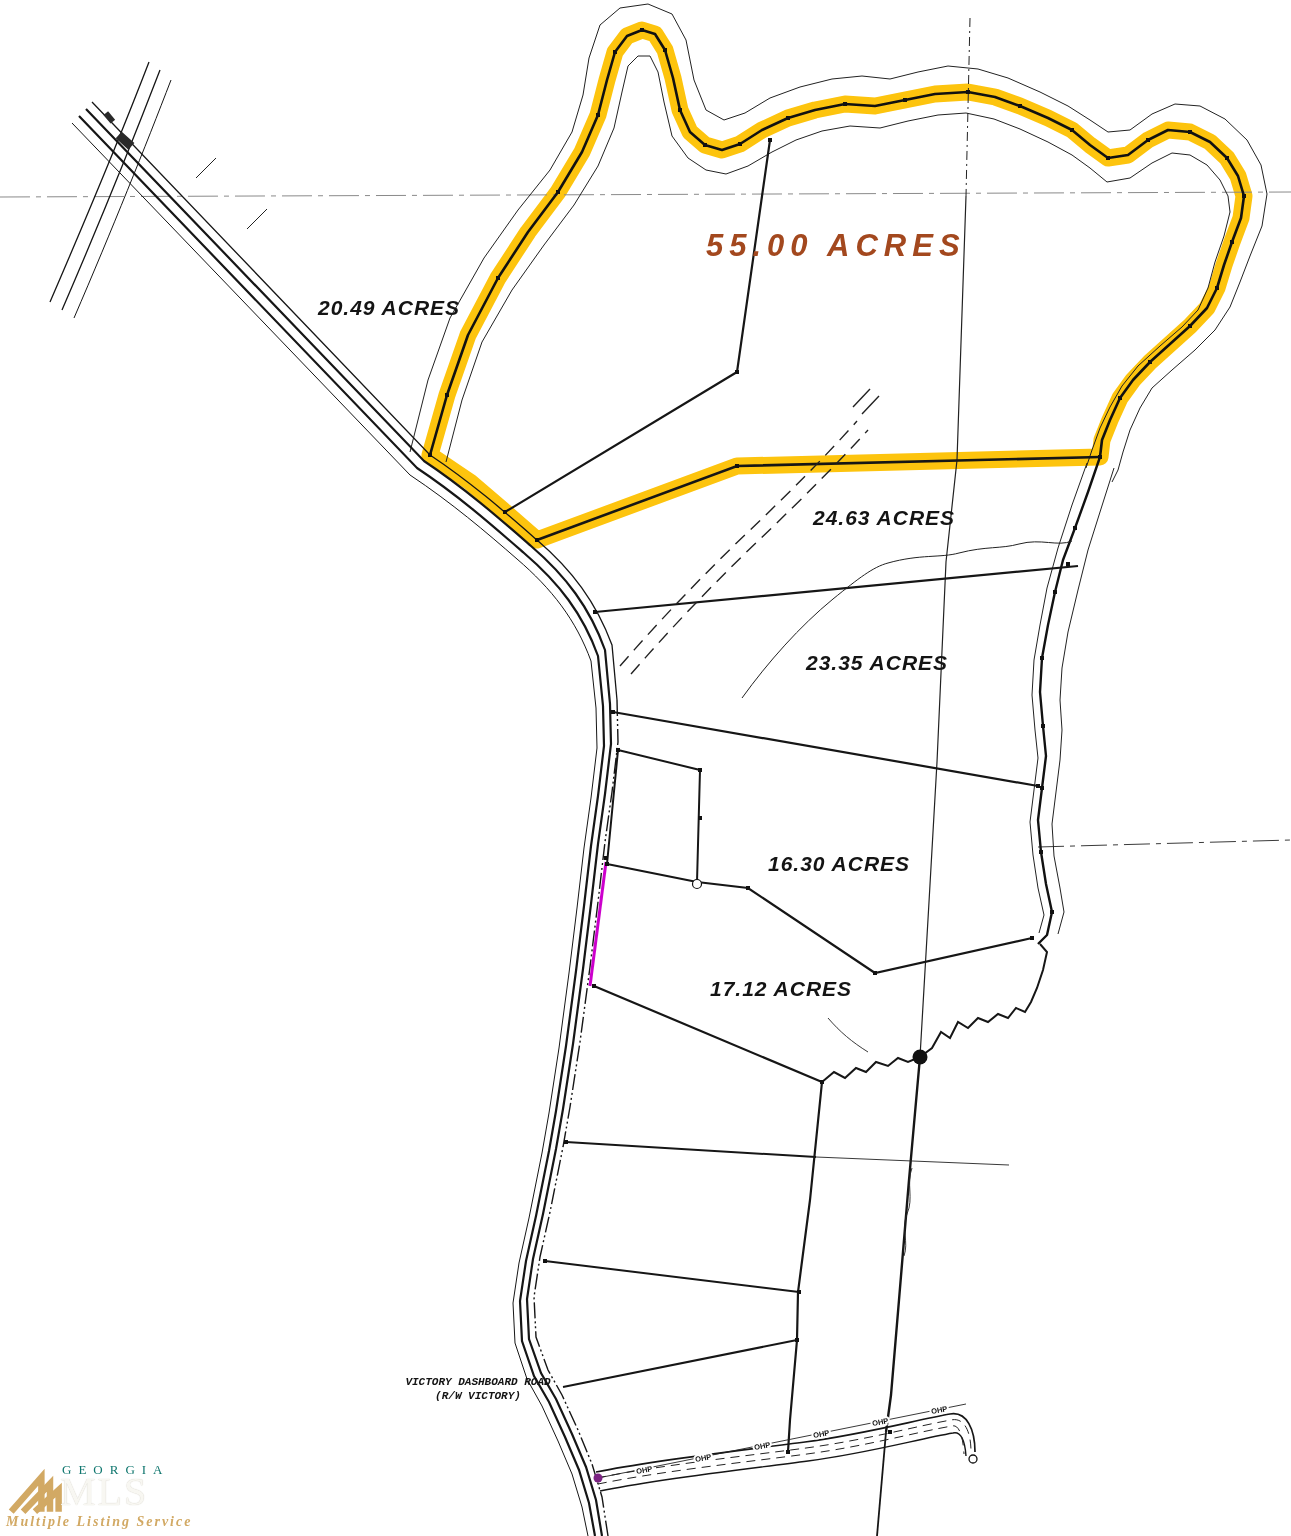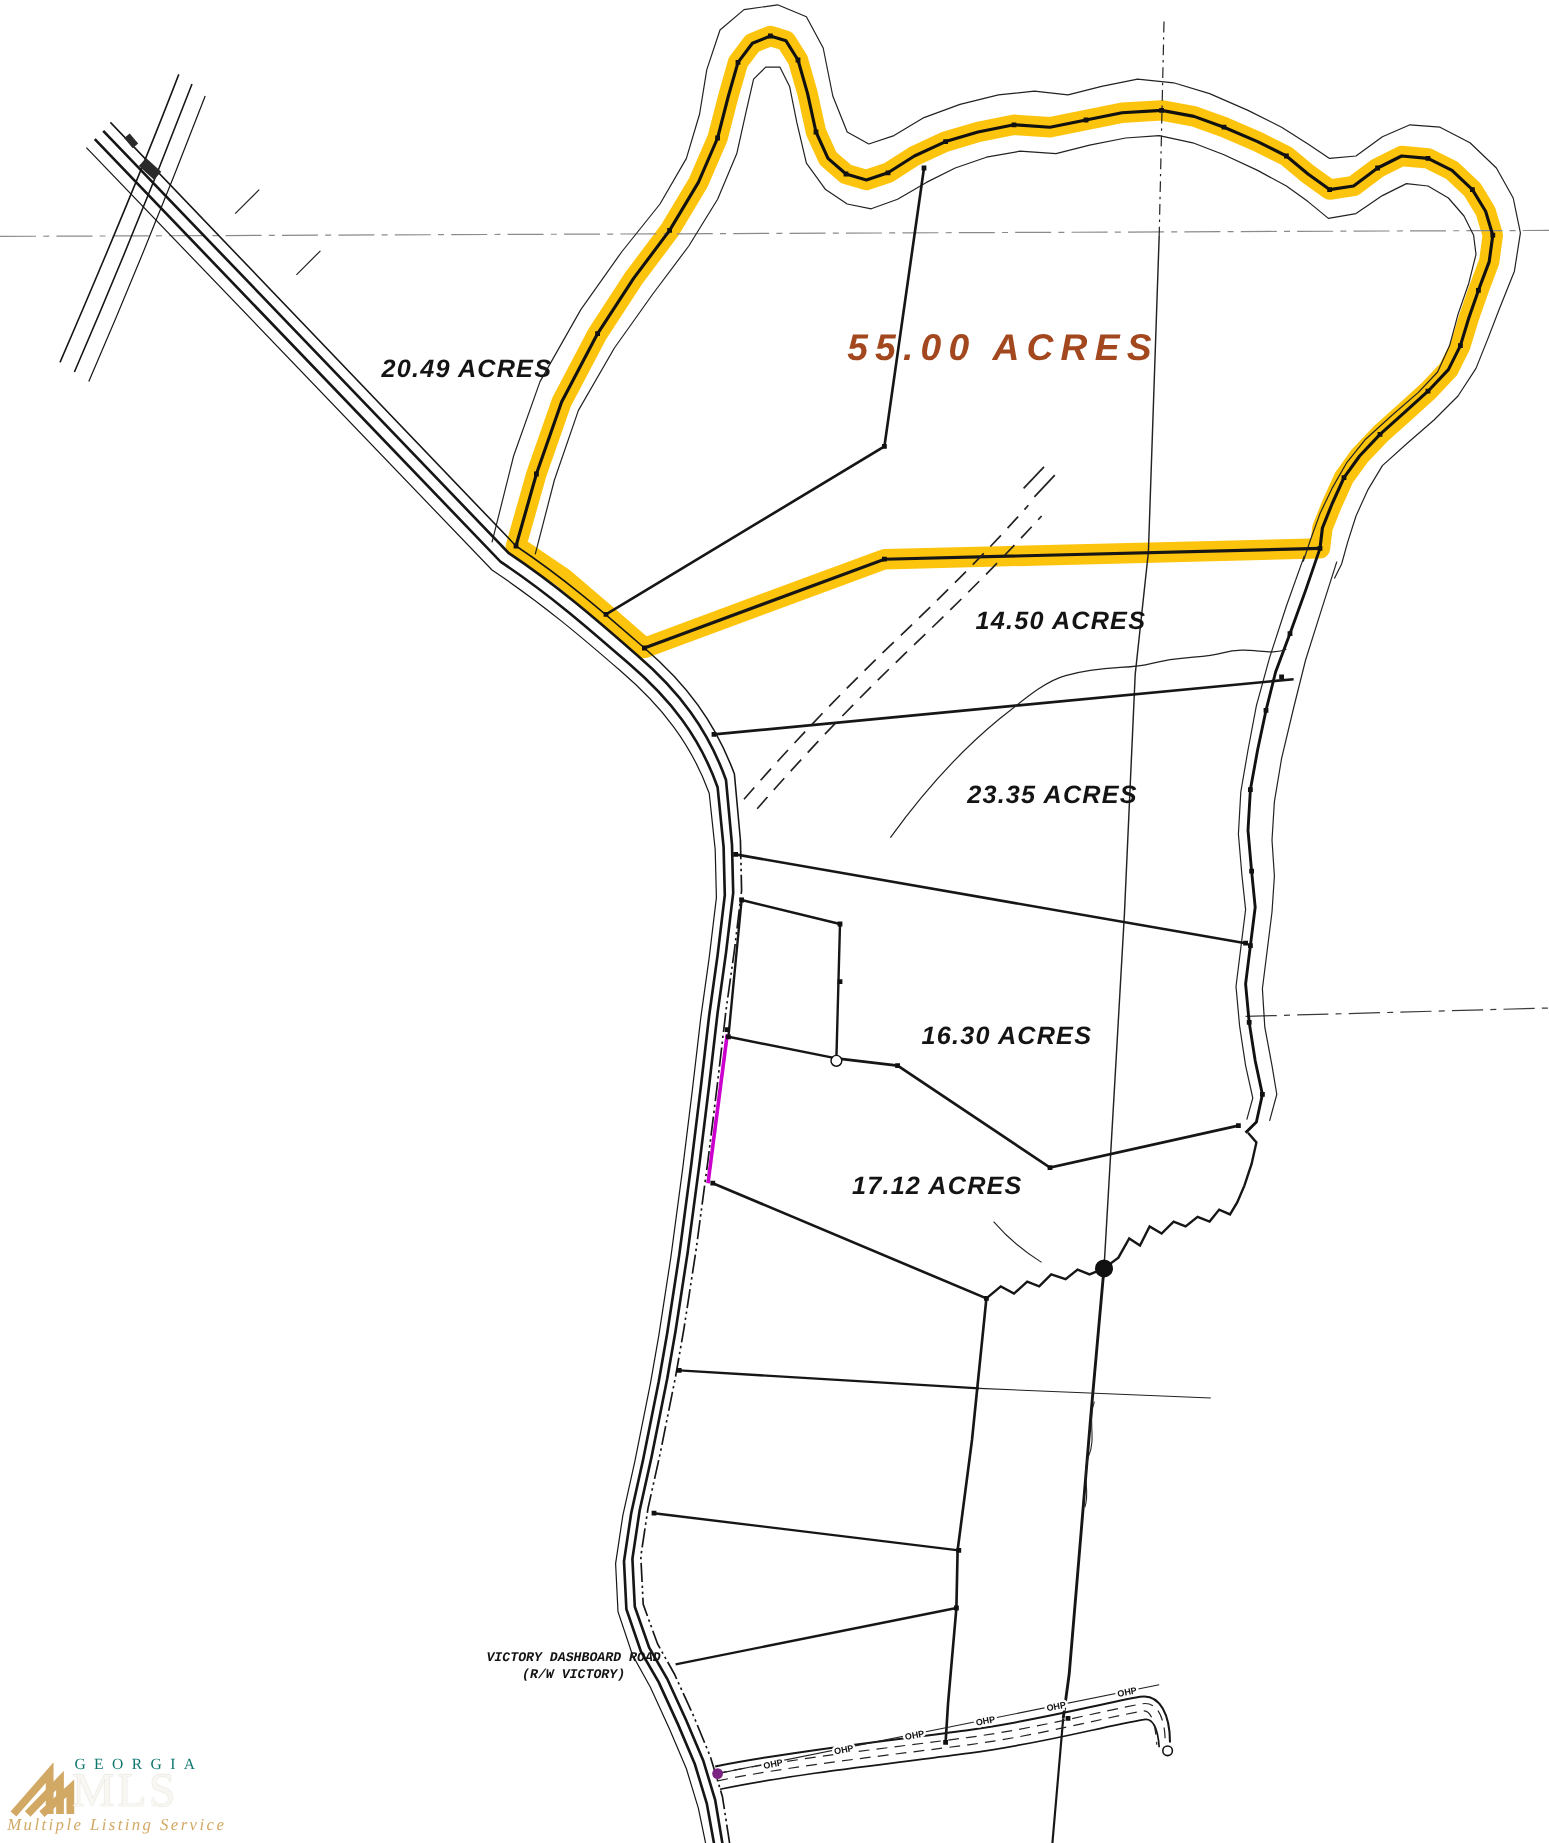--- a/index.html
+++ b/index.html
@@ -12,21 +12,21 @@
   .acres-main{font-size:31px;font-weight:600;letter-spacing:6px;color:var(--accent);}
   .road-name{font-size:11px;font-weight:700;text-align:center;line-height:1.25;}
   
   .logo{position:absolute;left:6px;top:1456px;width:190px;height:78px;}
   .logo .region{position:absolute;left:56px;top:6px;font-size:13px;letter-spacing:7px;
        color:#0f766e;font-family:"Liberation Serif",serif;}
   .logo .org{position:absolute;left:54px;top:12px;font-size:40px;font-weight:400;
        color:#f8f7f2;letter-spacing:2px;font-family:"Liberation Serif",serif;
        text-shadow:0 0 1px #c9c5ba;}
   .logo .tagline{position:absolute;left:0px;top:58px;font-size:14px;font-style:italic;
-       color:var(--logo-gold);font-family:"Liberation Serif",serif;letter-spacing:2px;}
+       color:var(--logo-gold);font-family:"Liberation Serif",serif;letter-spacing:2px;font-weight:bold;}
 </style>
 </head>
 <body>
 
 <div id="plat">
 
 <svg width="1291" height="1536" viewBox="0 0 1291 1536">
 
   <path style="stroke:var(--highlight)" fill="none" stroke-width="17" stroke-linejoin="round" stroke-linecap="round" d="M430,455 L447,395 468,335 498,278 528,232 558,192 582,152 598,115 607,80 615,52 627,36 642,30 655,34 665,50 673,78 680,110 690,132 705,145 722,150 740,144 762,130 788,118 815,110 845,104 875,106 905,100 935,94 968,92 995,97 1020,106 1048,118 1072,130 1090,145 1108,158 1128,155 1148,140 1168,130 1190,132 1210,142 1227,158 1238,176 1244,196 1241,218 1232,242 1224,265 1217,288 1207,308 1190,326 1170,344 1150,362 1133,380 1120,398 1110,420 1102,440 1100,457
        L737,466 537,540 505,512 470,482 430,455 Z"></path>
@@ -103,23 +103,23 @@
     <text x="872" y="1425" transform="rotate(-11 878 1422)">OHP</text>
     <text x="931" y="1413" transform="rotate(-11 937 1410)">OHP</text>
   </g>
   <circle cx="598" cy="1478" r="4.5" style="fill:var(--purple)"></circle>
 
   <circle cx="920" cy="1057" r="7.5" fill="#111"></circle>
   <circle cx="697" cy="884" r="4.5" fill="#fff" stroke="#111" stroke-width="1.2"></circle>
   <path fill="#111" d="M445,393h4v4h-4z M496,276h4v4h-4z M556,190h4v4h-4z M596,113h4v4h-4z M613,50h4v4h-4z M640,28h4v4h-4z M663,48h4v4h-4z M678,108h4v4h-4z M703,143h4v4h-4z M738,142h4v4h-4z M786,116h4v4h-4z M843,102h4v4h-4z M903,98h4v4h-4z M966,90h4v4h-4z M1018,104h4v4h-4z M1070,128h4v4h-4z M1106,156h4v4h-4z M1146,138h4v4h-4z M1188,130h4v4h-4z M1225,156h4v4h-4z M1242,194h4v4h-4z M1230,240h4v4h-4z M1215,286h4v4h-4z M1188,324h4v4h-4z M1148,360h4v4h-4z M1118,396h4v4h-4z M1098,455h4v4h-4z M1073,526h4v4h-4z M1053,590h4v4h-4z M1040,656h4v4h-4z M1041,724h4v4h-4z M1040,786h4v4h-4z M1039,850h4v4h-4z M1050,910h4v4h-4z M428,453h4v4h-4z M503,510h4v4h-4z M535,538h4v4h-4z M735,464h4v4h-4z M735,370h4v4h-4z M768,138h4v4h-4z M593,610h4v4h-4z M1066,562h4v4h-4z M611,710h4v4h-4z M1036,784h4v4h-4z M616,748h4v4h-4z M698,768h4v4h-4z M698,816h4v4h-4z M605,862h4v4h-4z M746,886h4v4h-4z M873,971h4v4h-4z M1030,936h4v4h-4z M592,984h4v4h-4z M820,1080h4v4h-4z M564,1140h4v4h-4z M543,1259h4v4h-4z M797,1290h4v4h-4z M795,1338h4v4h-4z M604,856h4v4h-4z M786,1450h4v4h-4z M888,1430h4v4h-4z"></path>
 </svg>
 
-<div class="lbl acres-main" style="left:706px;top:228px;margin-top:44px;">55.00 ACRES</div>
+<div class="lbl acres-main" style="left:706px;top:228px;">55.00 ACRES</div>
 <div class="lbl acres" style="left:318px;top:296px;">20.49 ACRES</div>
-<div class="lbl acres" style="left:813px;top:506px;">14.50 ACRES</div>
+<div class="lbl acres" style="left:813px;top:506px;">24.63 ACRES</div>
 <div class="lbl acres" style="left:806px;top:651px;">23.35 ACRES</div>
 <div class="lbl acres" style="left:768px;top:852px;">16.30 ACRES</div>
 <div class="lbl acres" style="left:710px;top:977px;">17.12 ACRES</div>
 
 <div class="lbl road-name" style="left:398px;top:1376px;width:160px;font-family:Liberation Mono, monospace;">
   <div>VICTORY DASHBOARD ROAD</div>
   <div>(R/W VICTORY)</div>
 </div>
 
 <div class="logo">

